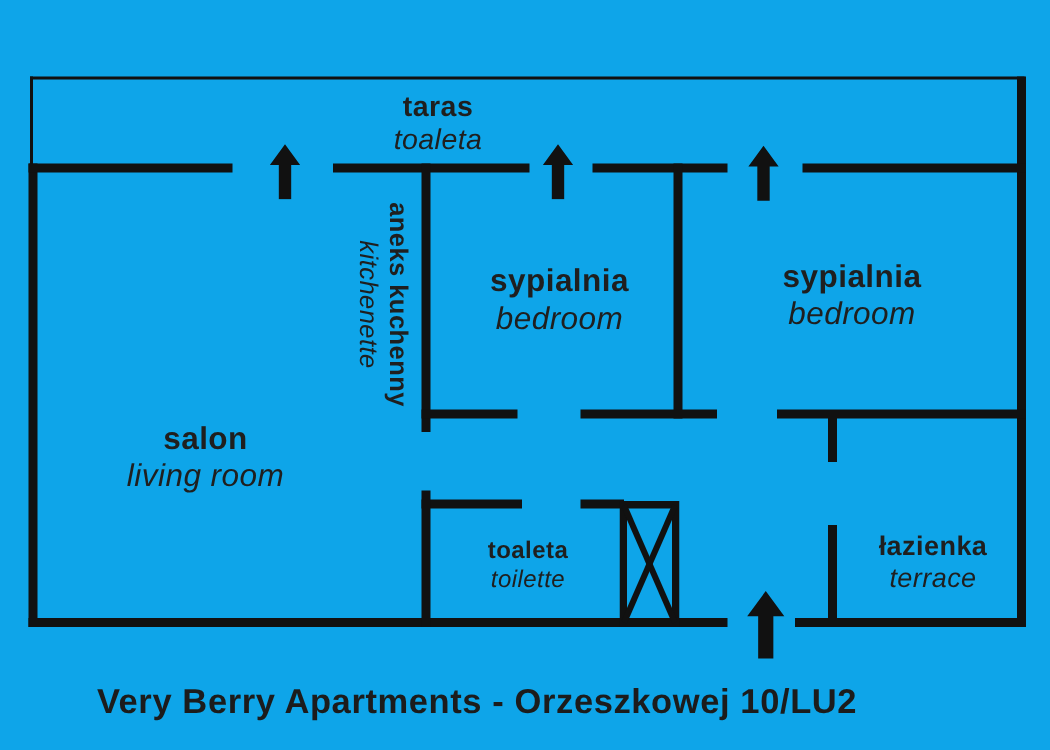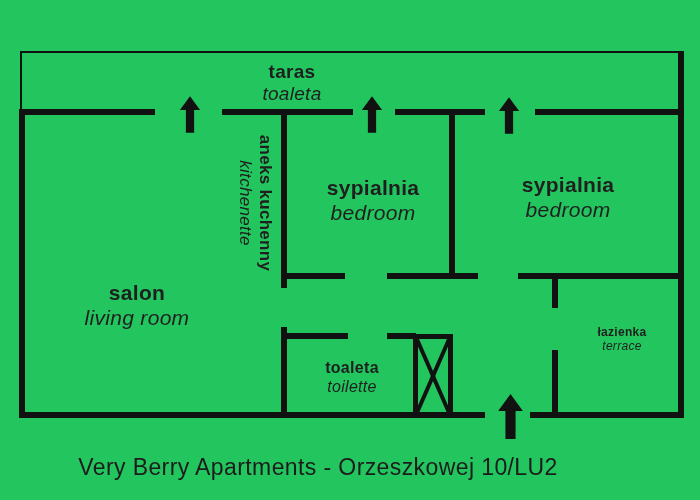--- a/index.html
+++ b/index.html
@@ -3,21 +3,21 @@
 <meta charset="utf-8">
 <style>
   html,body{margin:0;padding:0;}
   body{
     width:700px;height:500px;
     background:#e9e9e9;
     font-family:"Liberation Sans","DejaVu Sans",sans-serif;
     color:#222;
     overflow:hidden;
   }
-  .canvas{position:relative;width:700px;height:500px;background:#22c55e;}
+  .canvas{position:relative;width:700px;height:500px;background:#0ea5e9;}
   .wall{position:absolute;background:#111;}
   .thin{position:absolute;background:#111;}
   .room-label{
     position:absolute;
     text-align:center;
     line-height:1.18;
     transform:translateX(-50%);
     white-space:nowrap;
     color:#1f1f1f;
   }
@@ -25,21 +25,21 @@
   .room-label .en{display:block;font-style:italic;font-weight:400;letter-spacing:.3px;}
   .rot{
     transform:translate(-50%,-50%) rotate(90deg);
     transform-origin:center center;
   }
   .arrow{position:absolute;}
   .caption{
     position:absolute;
     left:318px;top:454px;
     transform:translateX(-50%);
-    font-size:23px;font-weight:400;letter-spacing:.4px;
+    font-size:23px;font-weight:700;letter-spacing:.4px;
     white-space:nowrap;color:#1c1c1c;
   }
 </style>
 </head>
 <body>
 
 <div class="canvas">
 
   <div class="thin" style="left:20px;top:51px;width:663px;height:2px;"></div>
   <div class="thin" style="left:20px;top:51px;width:2px;height:60px;"></div>
@@ -109,20 +109,20 @@
   <div class="room-label" style="left:137px;top:281px;font-size:21px;">
     <span class="pl">salon</span>
     <span class="en">living room</span>
   </div>
 
   <div class="room-label" style="left:352px;top:359px;font-size:16px;">
     <span class="pl">toaleta</span>
     <span class="en">toilette</span>
   </div>
 
-  <div class="room-label" style="left:622px;top:325px;font-size:12px;">
+  <div class="room-label" style="left:622px;top:354px;font-size:18px;">
     <span class="pl">łazienka</span>
     <span class="en">terrace</span>
   </div>
 
   <div class="caption">Very Berry Apartments - Orzeszkowej 10/LU2</div>
 
 </div>
 
 </body></html>

